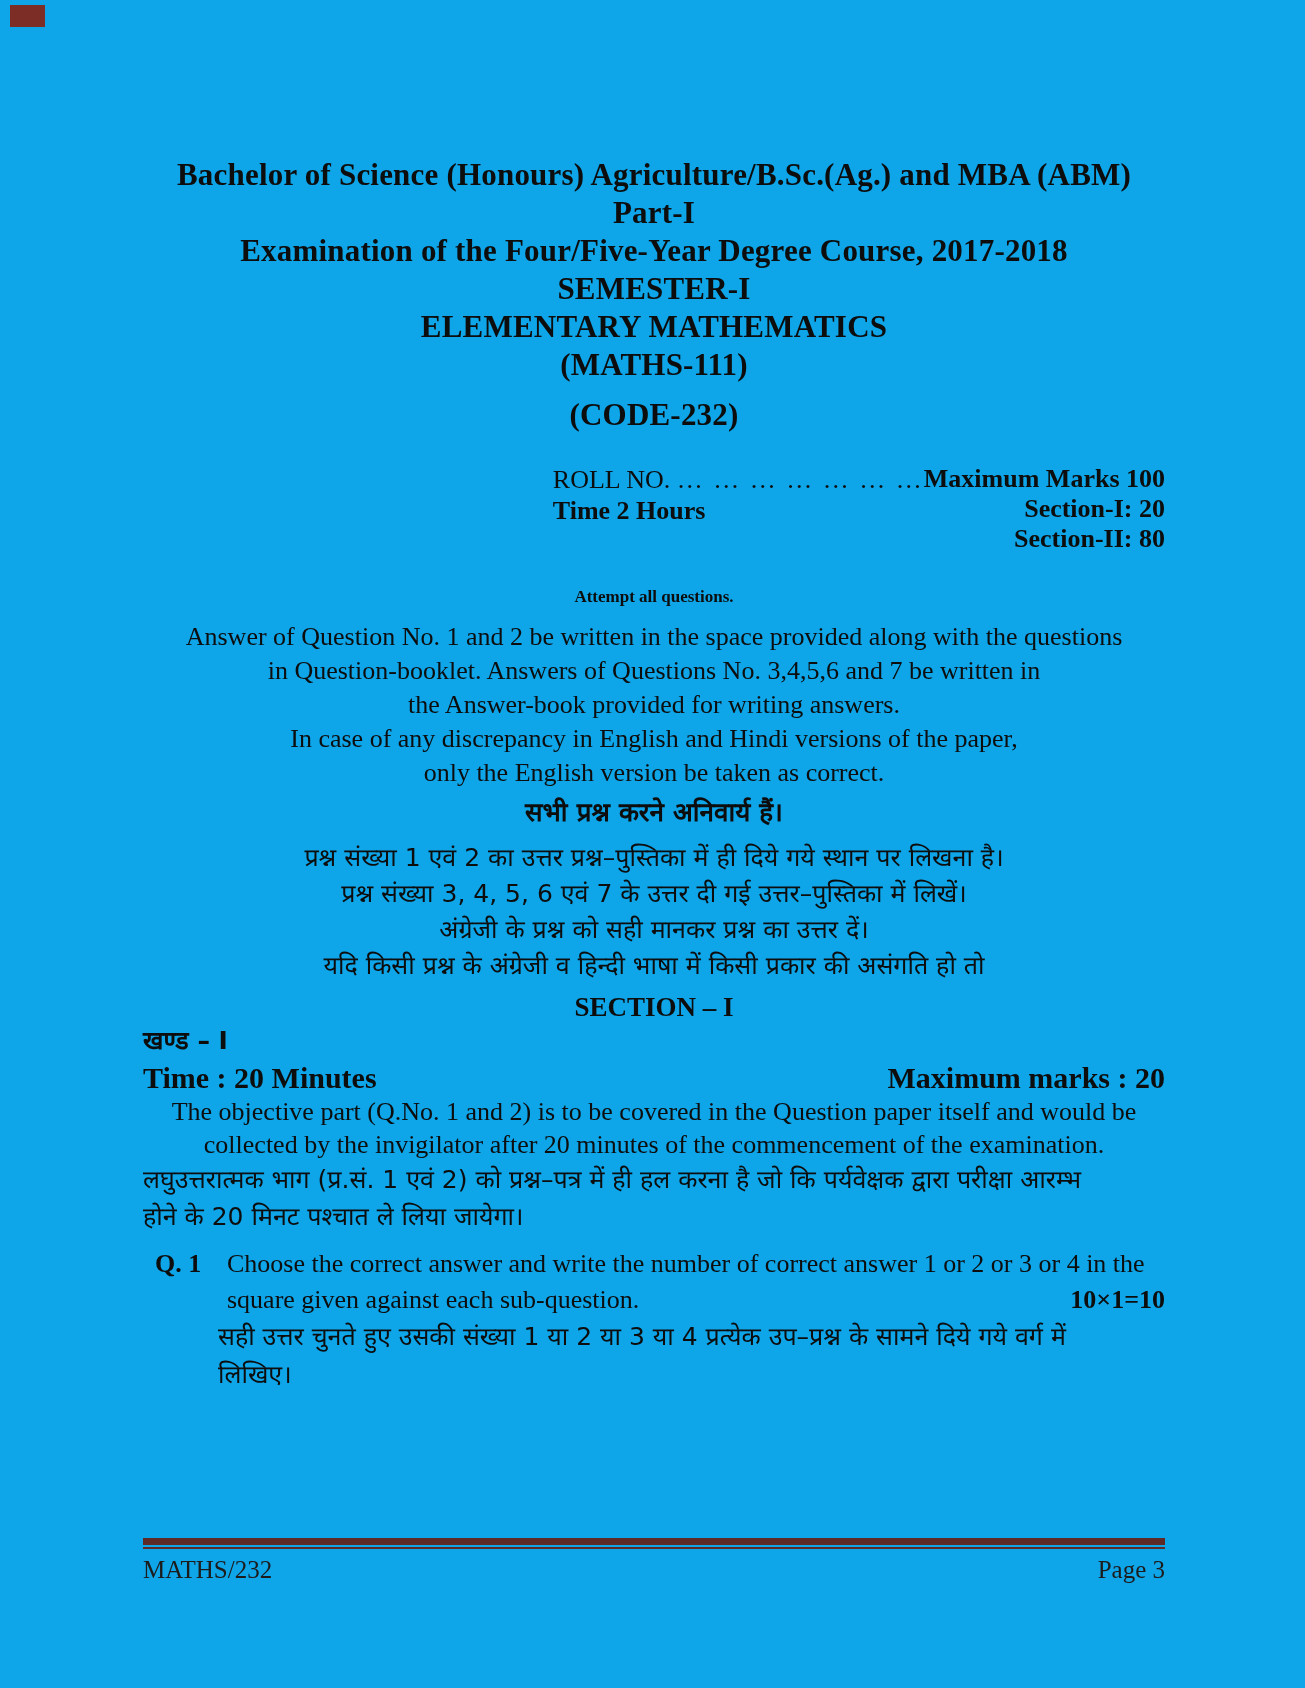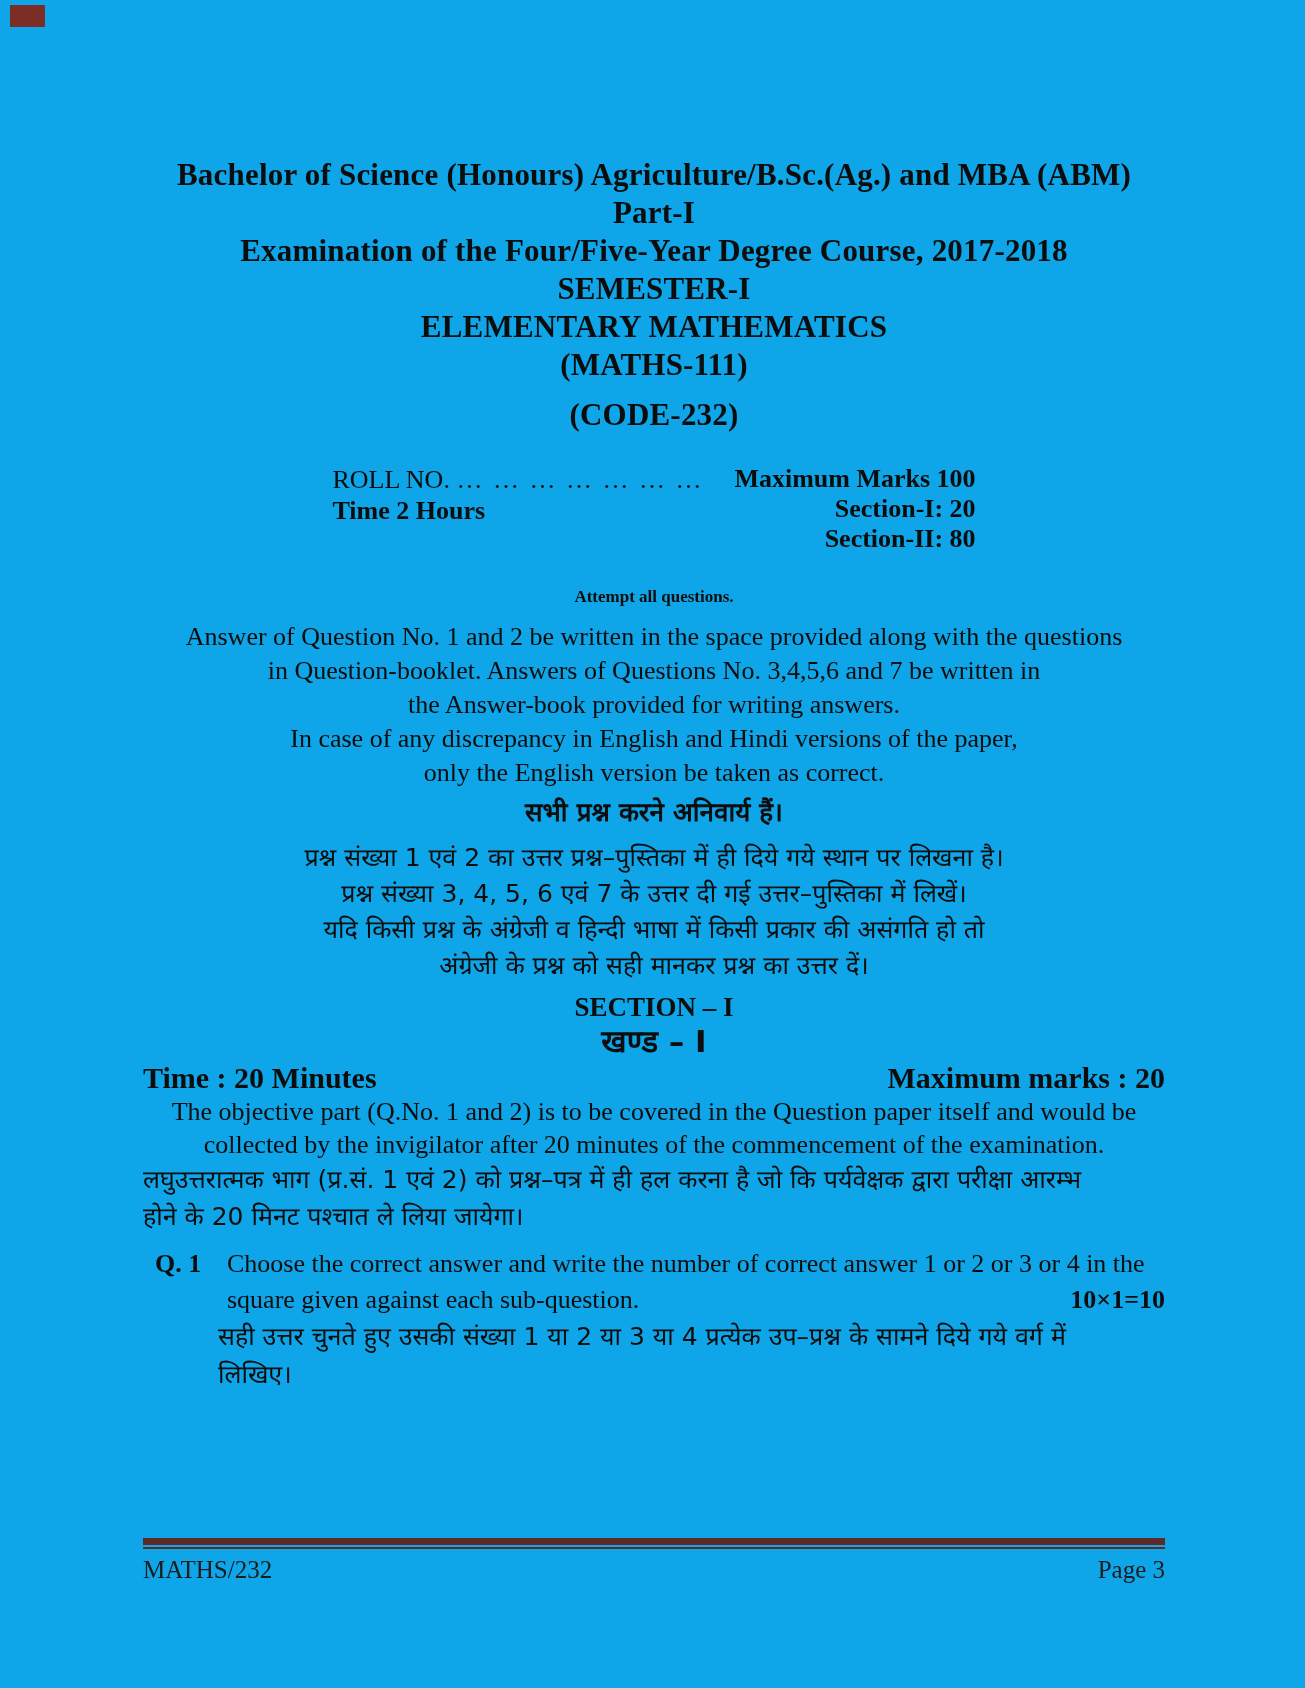--- a/index.html
+++ b/index.html
@@ -37,23 +37,22 @@
     font-weight: bold;
     line-height: 38px;
     text-align: center;
     letter-spacing: 0.2px;
   }
   .code-line { margin-top: 12px; }
 
   .meta-row {
     margin-top: 30px;
     display: flex;
-    justify-content: center;
+    justify-content: flex-end;
     font-size: 26px;
-    gap: 31px;
   }
   .meta-left { text-align: left; line-height: 31px; }
   .meta-right { text-align: right; line-height: 30px; font-weight: bold; }
   .roll-line { font-weight: normal; }
   .roll-dots { letter-spacing: 2px; }
   .time-line { font-weight: bold; }
 
   .attempt-line {
     margin-top: 26px;
     font-size: 17px;
@@ -67,21 +66,21 @@
   .hi-heading {
     margin-top: 2px;
     font-size: 26px;
     font-weight: bold;
     line-height: 40px;
     text-align: center;
   }
   .hi-para { margin-top: 8px; font-size: 25px; line-height: 36px; text-align: center; }
 
   .section-head-en { margin-top: 6px; font-size: 27px; font-weight: bold; line-height: 34px; text-align: center; }
-  .section-head-hi { font-size: 31px; font-weight: bold; line-height: 34px; text-align: center; }
+  .section-head-hi { font-size: 25px; font-weight: bold; line-height: 34px; text-align: left; }
 
   .tm-row {
     margin-top: 3px;
     display: flex;
     justify-content: space-between;
     font-size: 30px;
     font-weight: bold;
     line-height: 34px;
   }
   .s1-body-en { font-size: 26px; line-height: 33px; text-align: center; }
@@ -155,22 +154,22 @@
       <div>the Answer-book provided for writing answers.</div>
       <div>In case of any discrepancy in English and Hindi versions of the paper,</div>
       <div>only the English version be taken as correct.</div>
     </div>
 
     <div class="hi hi-heading">सभी प्रश्न करने अनिवार्य हैं।</div>
 
     <div class="hi hi-para">
       <div>प्रश्न संख्या 1 एवं 2 का उत्तर प्रश्न–पुस्तिका में ही दिये गये स्थान पर लिखना है।</div>
       <div>प्रश्न संख्या 3, 4, 5, 6 एवं 7 के उत्तर दी गई उत्तर–पुस्तिका में लिखें।</div>
+      <div>अंग्रेजी के प्रश्न को सही मानकर प्रश्न का उत्तर दें।</div>
       <div>यदि किसी प्रश्न के अंग्रेजी व हिन्दी भाषा में किसी प्रकार की असंगति हो तो</div>
-      <div>अंग्रेजी के प्रश्न को सही मानकर प्रश्न का उत्तर दें।</div>
     </div>
 
     <div class="section-head-en">SECTION – I</div>
     <div class="hi section-head-hi">खण्ड – I</div>
 
     <div class="tm-row">
       <div>Time : 20 Minutes</div>
       <div>Maximum marks : 20</div>
     </div>
 

